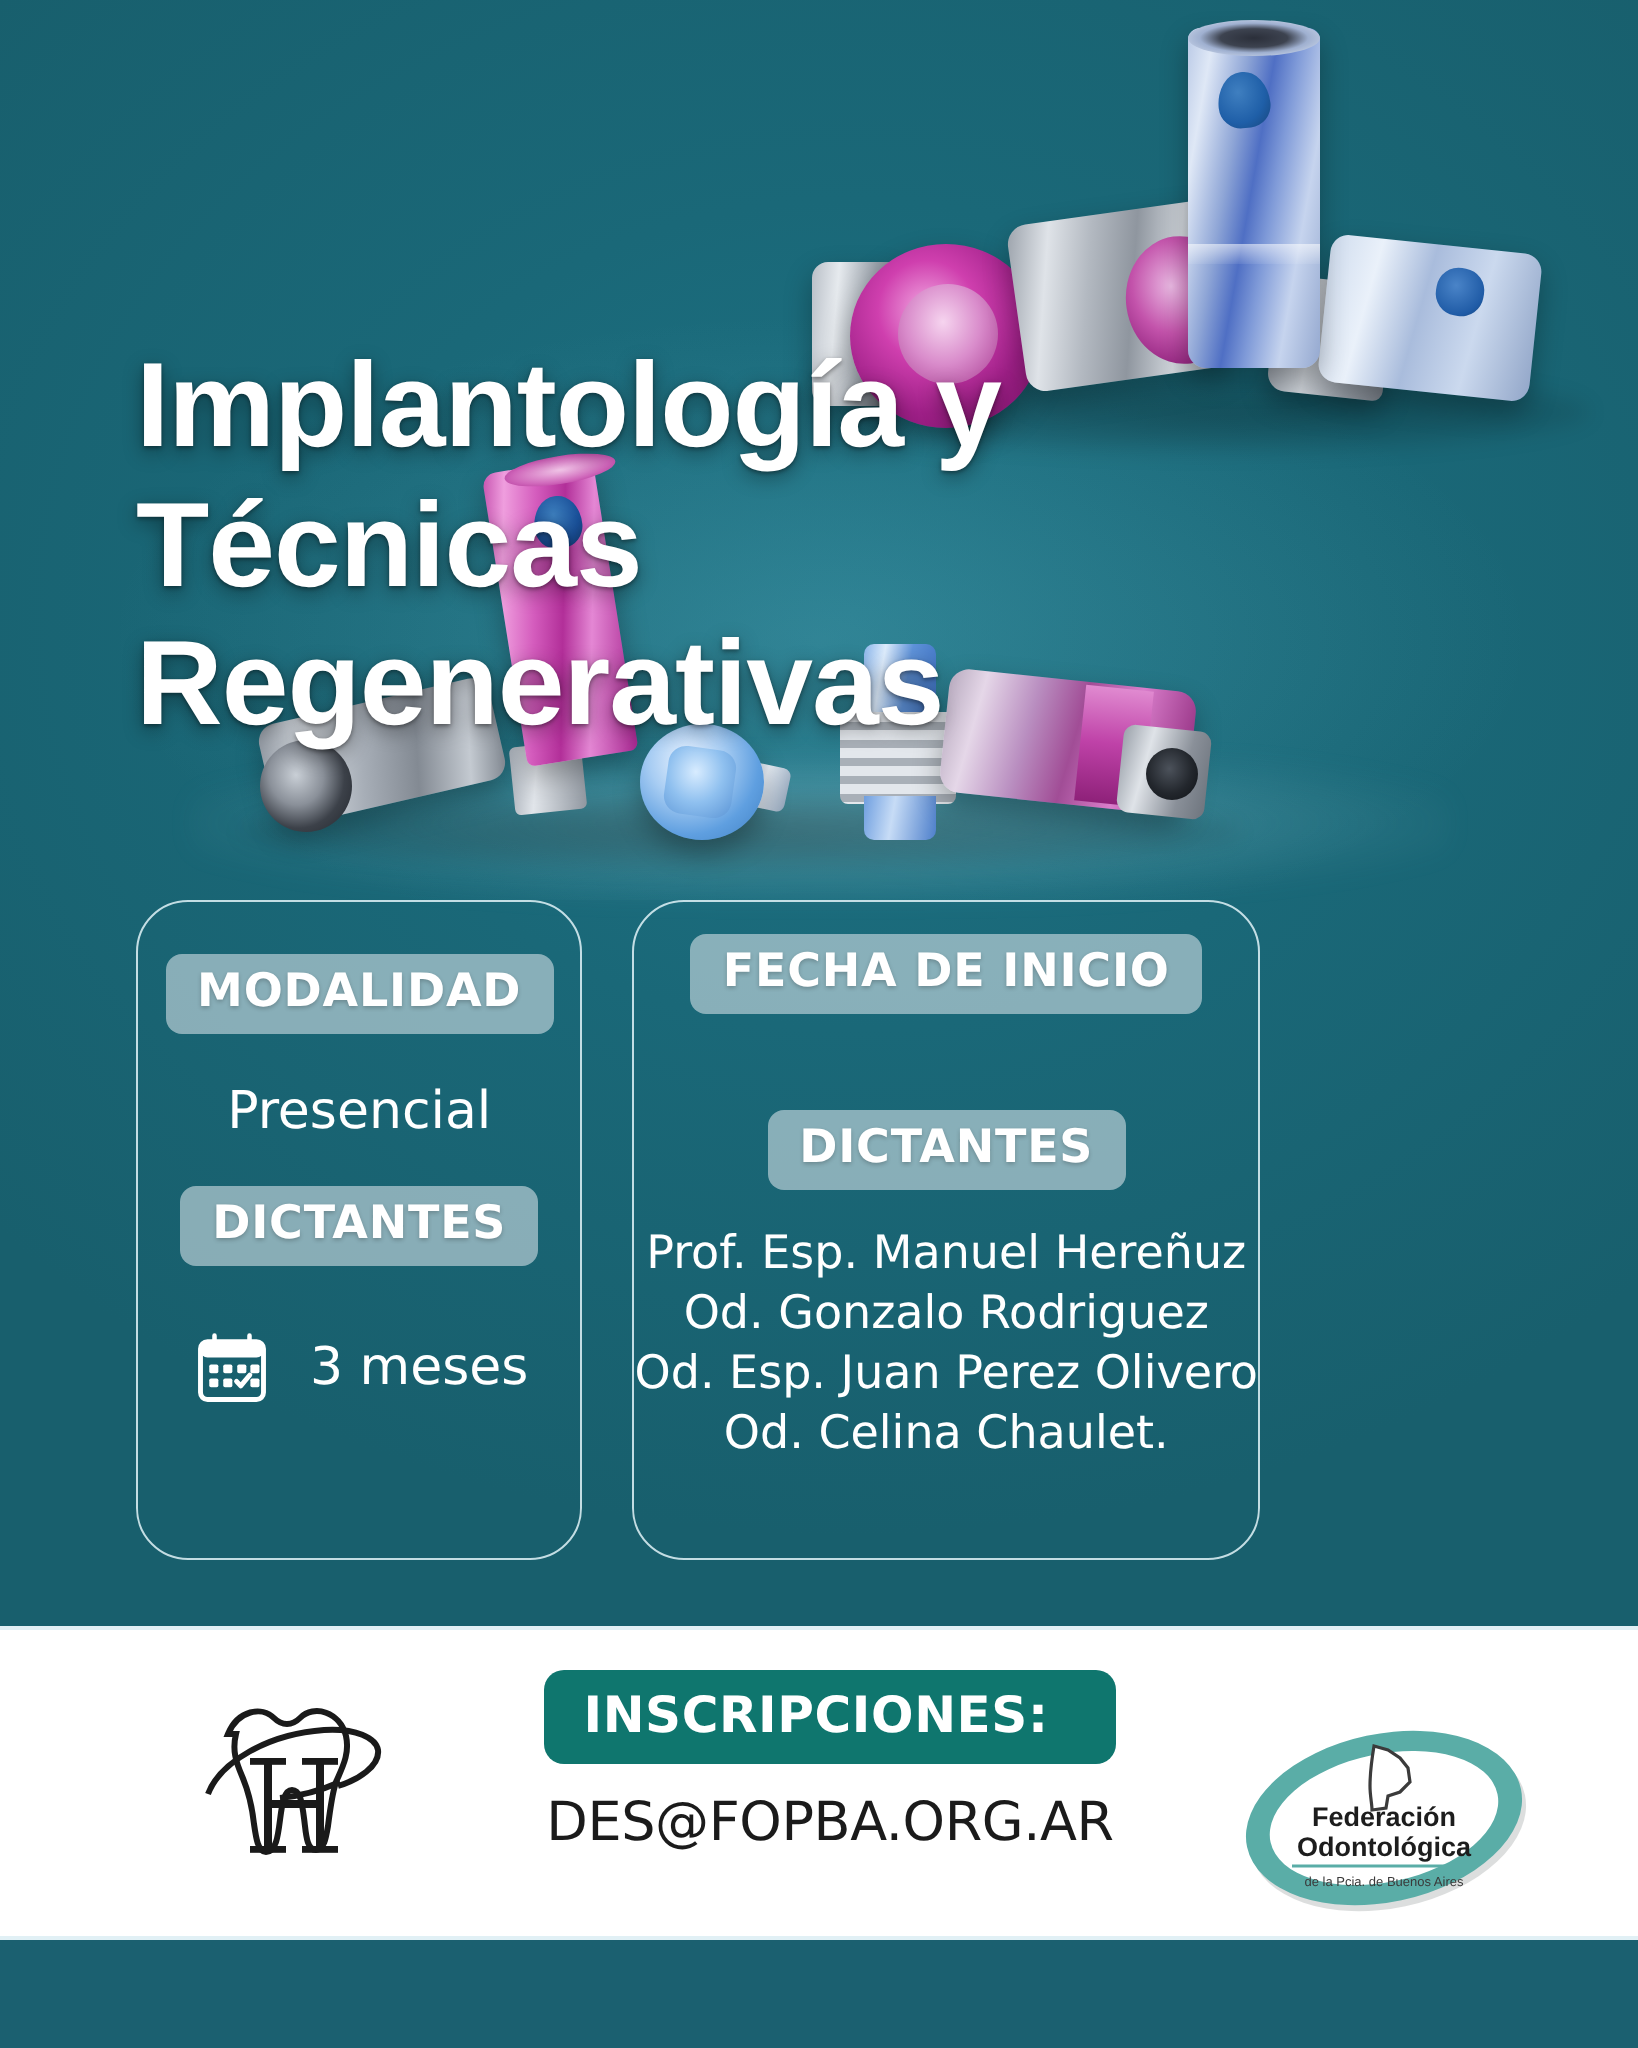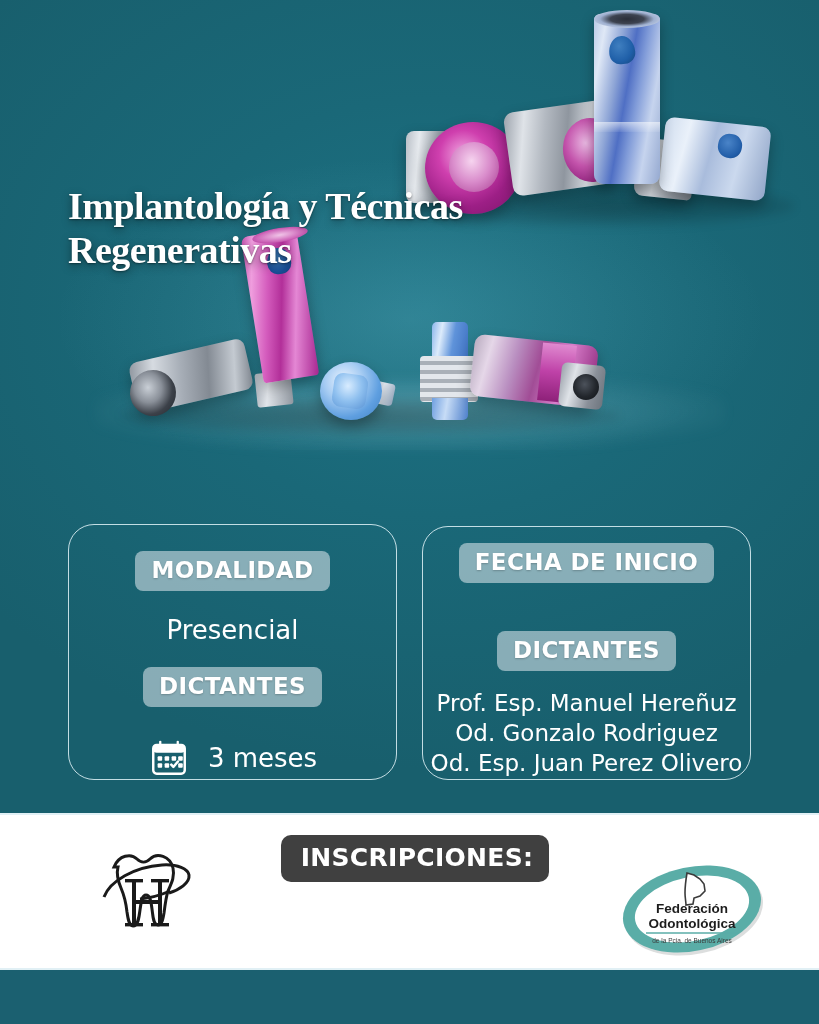--- a/index.html
+++ b/index.html
@@ -235,40 +235,39 @@
     background: #b40f8c;
     color: #ffffff;
     font-size: 25px;
     letter-spacing: 0.2px;
     font-family: "DejaVu Sans", sans-serif;
     font-weight: 400;
   }
 
   .headline {
     position: absolute;
-    left: 68px; top: 184px;
+    left: 68px; top: 168px;
     width: 700px;
     color: #ffffff;
-    font-size: 38px;
+    font-size: 60px;
     line-height: 1.16;
     font-weight: 700;
     letter-spacing: -0.5px;
-    font-family: Liberation Serif, serif;
+    font-family: Liberation Sans, sans-serif;
     text-shadow: 0 3px 10px rgba(0,0,0,0.38), 0 1px 2px rgba(0,0,0,0.4);
     white-space: pre-line;
   }
 
   
   .cards {
     position: absolute;
     left: 68px; top: 450px;
-    width: 683px; height: 330px;
+    width: 562px; height: 330px;
     display: flex;
     gap: 25px;
-    align-items: flex-end;
   }
   .card {
     flex: 1;
     border: 1.5px solid rgba(226,243,248,0.85);
     border-radius: 26px;
     display: flex;
     flex-direction: column;
     align-items: center;
     padding-top: 26px;
   }
@@ -333,24 +332,24 @@
   .fopba-logo { position: absolute; left: 608px; top: 48px; width: 172px; height: 98px; }
 
   .insc-wrap {
     position: absolute;
     left: 265px; top: 22px;
     width: 300px;
     text-align: center;
   }
   .insc-badge {
     display: inline-block;
-    background: #404040;
+    background: #0f766e;
     color: #ffffff;
     border-radius: 10px;
-    padding: 8px 16px 10px 20px;
+    padding: 8px 34px 10px 20px;
     font-size: 25px;
     font-weight: 700;
     letter-spacing: 0.3px;
     font-family: "DejaVu Sans", sans-serif;
     text-align: right;
   }
   .insc-mail {
     margin-top: 14px;
     color: #1b1b1b;
     font-size: 27px;
@@ -462,20 +461,21 @@
     <div class="card right">
       <span class="pill">FECHA DE INICIO</span>
       <div class="gap-c"></div>
       <div class="gap-b"></div>
       <span class="pill">DICTANTES</span>
 
       <div class="speakers">
         <div>Prof. Esp. Manuel Hereñuz</div>
         <div>Od. Gonzalo Rodriguez</div>
         <div>Od. Esp. Juan Perez Olivero</div>
+        <div>Od. Celina Chaulet.</div>
       </div>
     </div>
   </div>
 
   <div class="footer">
     <div class="footer-inner">
       <div class="hairline" style="top:0;"></div>
 
       <span class="tooth-logo">
         <svg viewBox="0 0 104 104" aria-hidden="true">
@@ -491,20 +491,21 @@
             <rect x="33" y="38" width="18" height="3.4"></rect>
             <rect x="59" y="38" width="18" height="3.4"></rect>
             <rect x="33" y="82" width="18" height="3.4"></rect>
             <rect x="59" y="82" width="18" height="3.4"></rect>
           </g>
         </svg>
       </span>
 
       <div class="insc-wrap">
         <span class="insc-badge">INSCRIPCIONES:</span>
+        <div class="insc-mail">DES@FOPBA.ORG.AR</div>
       </div>
 
       <span class="fopba-logo">
         <svg viewBox="0 0 172 98" aria-hidden="true">
           <ellipse cx="86" cy="51" rx="70" ry="42" fill="#b9bdbe" opacity="0.5" transform="rotate(-12 86 51)"></ellipse>
           <ellipse cx="84" cy="48" rx="70" ry="42" fill="#5aada7" transform="rotate(-12 84 48)"></ellipse>
           <ellipse cx="84" cy="48" rx="58" ry="32" fill="#ffffff" transform="rotate(-12 84 48)"></ellipse>
           <path d="M79 12c-1 6-2 14-2 20 0 5 1 9 1 12l7-1 1-6 6-2 5-5-1-7-4-5-6-4z" fill="#ffffff" stroke="#3b3b3b" stroke-width="1.6"></path>
           <text x="84" y="52" font-family="'Liberation Sans', sans-serif" font-size="13.5" font-weight="bold" fill="#1d1d1d" text-anchor="middle">Federación</text>
           <text x="84" y="67" font-family="'Liberation Sans', sans-serif" font-size="13.5" font-weight="bold" fill="#1d1d1d" text-anchor="middle">Odontológica</text>

